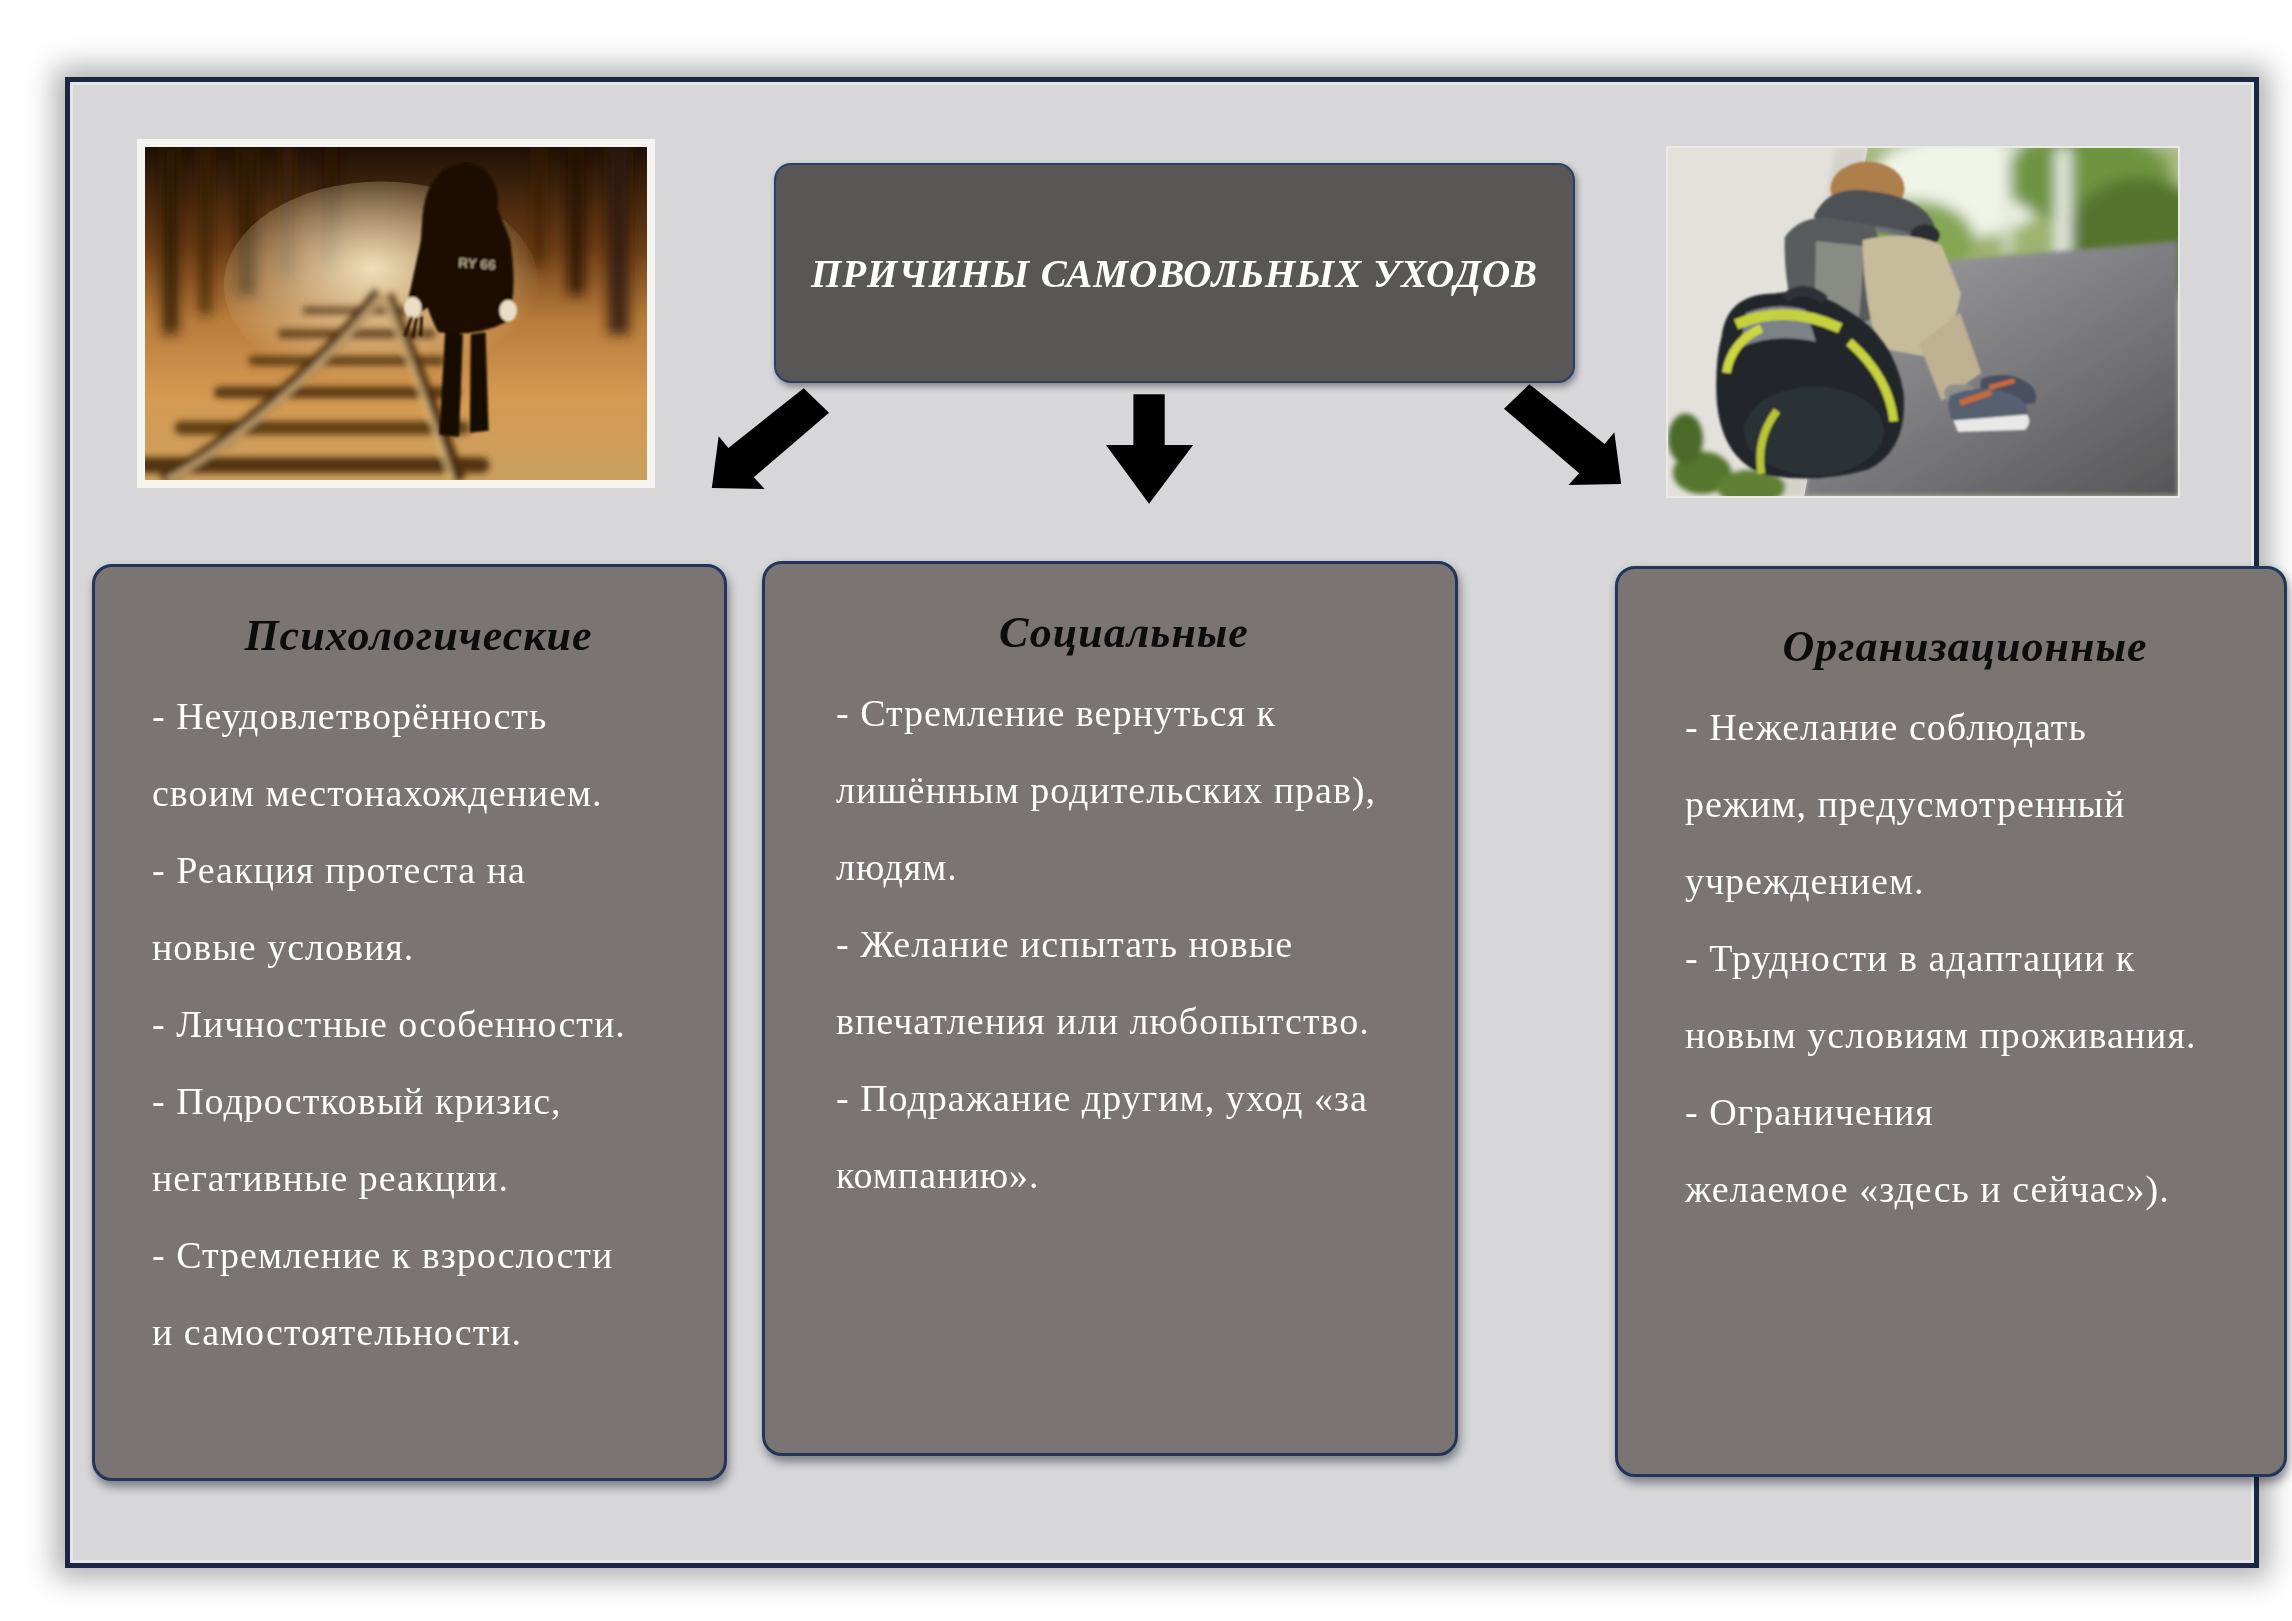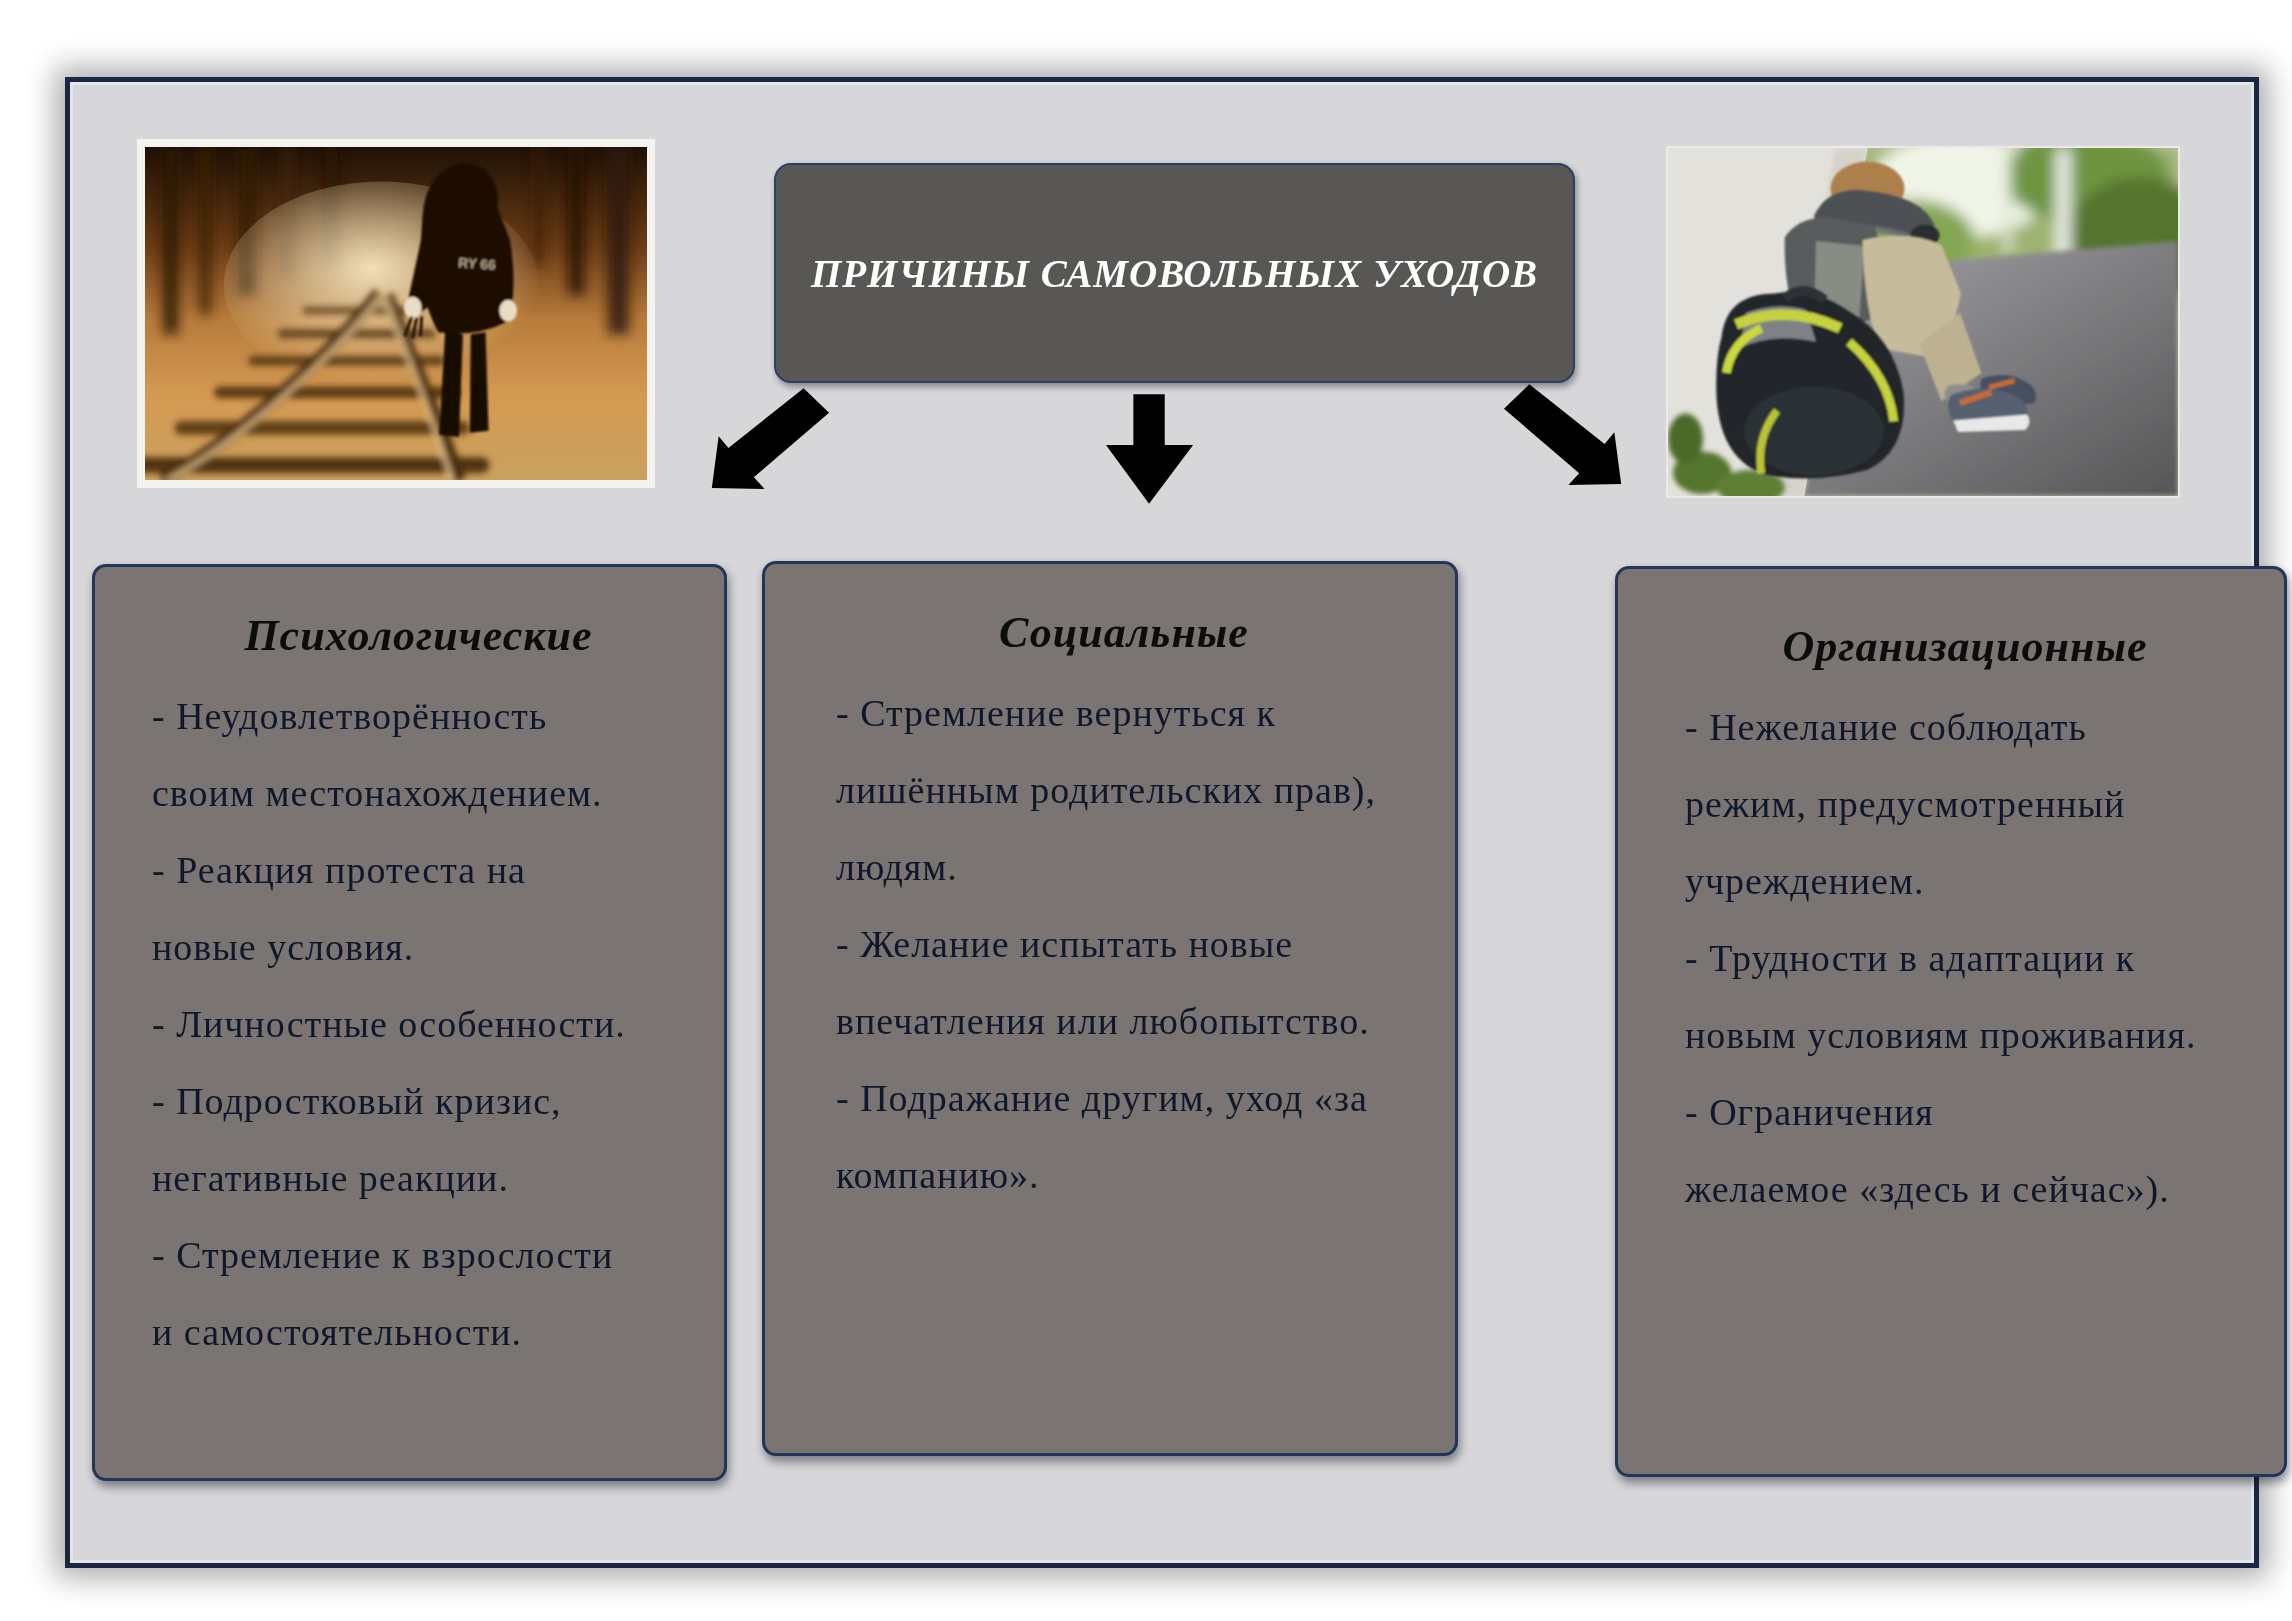--- a/index.html
+++ b/index.html
@@ -44,39 +44,39 @@
     color:#fdfdfc;
     font-size:39px;font-weight:bold;font-style:italic;
     letter-spacing:1px;text-align:center;
   }
   .arrow{position:absolute;}
   .arrow svg{display:block;width:100%;height:100%;}
   .cat-box{
     position:absolute;box-sizing:border-box;
     background:#7a7472;
     border:3.9px solid #233559;
-    border-radius:14px;
+    border-radius:20px;
     box-shadow:2px 5.9px 9.8px rgba(15,20,35,0.45);
   }
   .box1{left:92px;top:564px;width:635px;height:917px;padding:0 39px 0 57px;}
   .box2{left:762px;top:561px;width:696px;height:895px;padding:0 43px 0 71px;}
   .box3{left:1615px;top:566px;width:672px;height:911px;padding:0 39px 0 67px;}
   .box-title{
     margin-top:40px;
     text-align:center;
     color:#0c0c0c;
     font-size:44px;font-weight:bold;font-style:italic;
     letter-spacing:1px;
     height:57px;line-height:57px;
     white-space:nowrap;
   }
   .box3 .box-title{margin-top:49px;}
   .box-body{margin-top:13.7px;}
   .bullet-line{
-    color:#0f172a;
+    color:#ffffff;
     font-size:38px;
     line-height:77px;
     letter-spacing:1px;
     white-space:nowrap;
   }
 </style>
 </head>
 <body>
 
 <div class="canvas">

